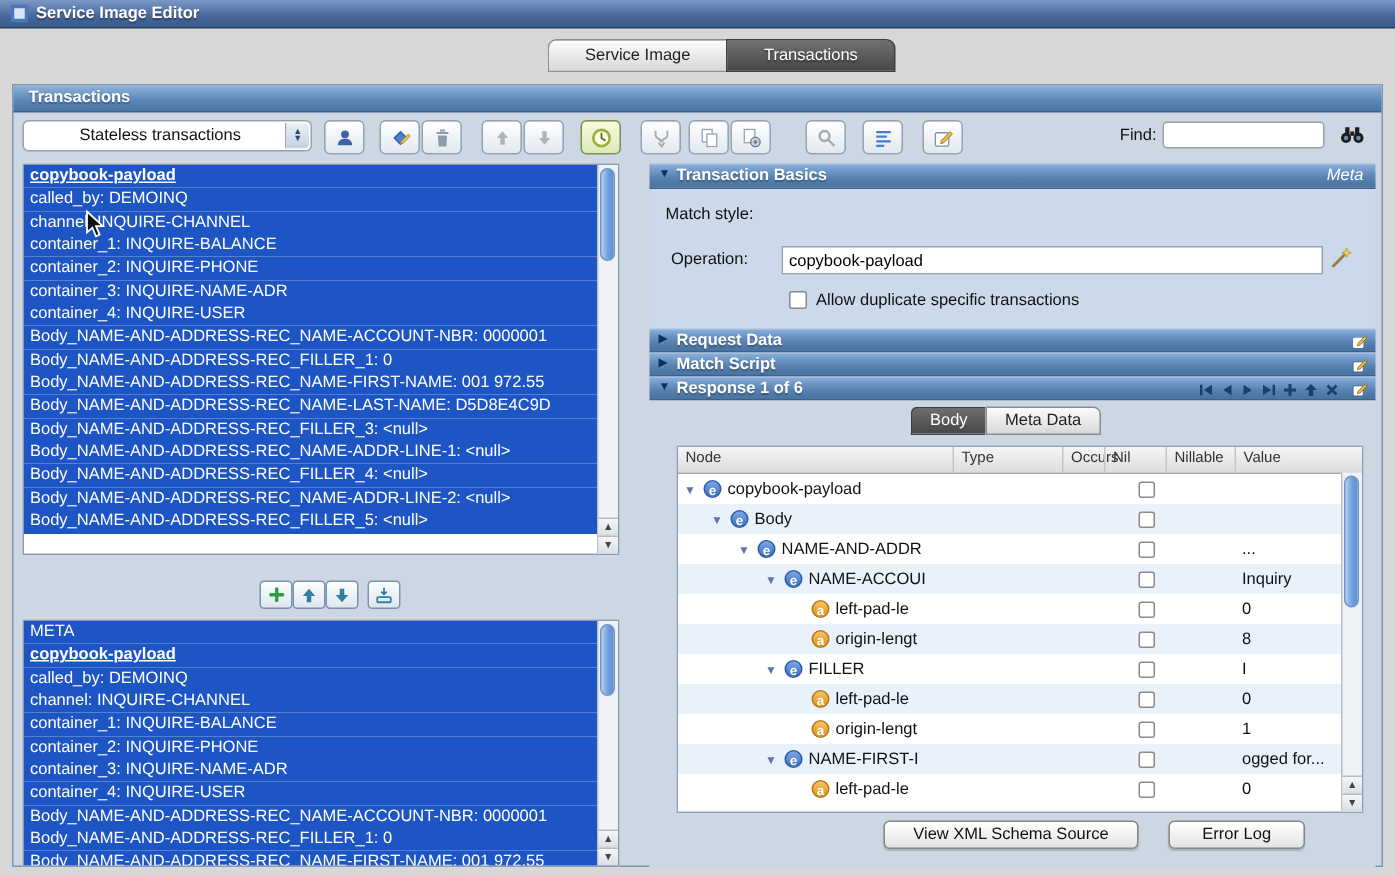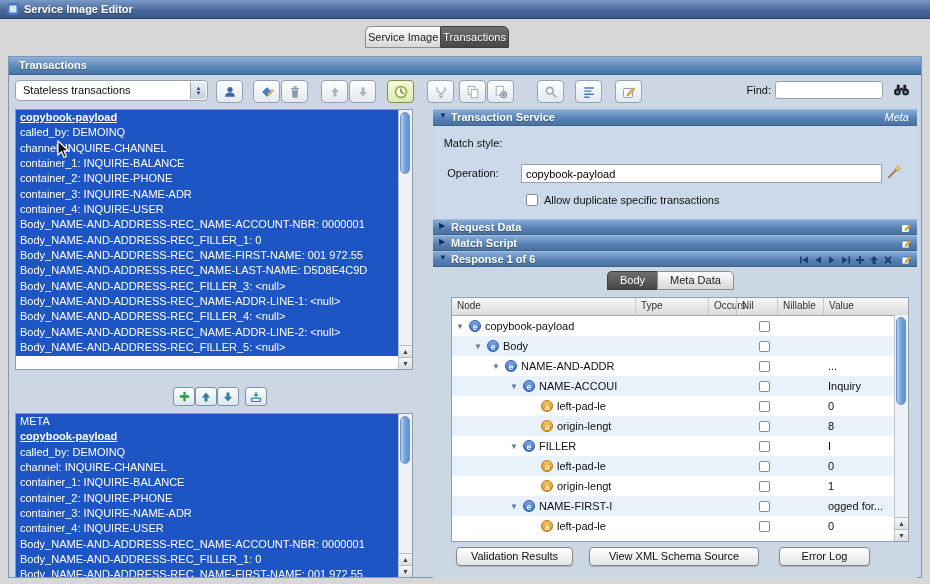--- a/index.html
+++ b/index.html
@@ -8,38 +8,38 @@
 
   
   .titlebar { position:absolute; left:0; top:0; right:0; height:18px;
               background:linear-gradient(#7b99c7,#476698 60%,#3a5a8e); border-bottom:1px solid #2a4066; }
   .titlebar .title { position:absolute; left:24px; top:0; line-height:18px; color:#fff; font-weight:bold;
                      text-shadow:0 1px 1px rgba(0,0,0,.35); }
   .appicon { position:absolute; left:7px; top:3px; width:12px; height:12px; }
 
   
   .seg { position:absolute; top:26px; left:365px; height:20px; display:flex; }
-  .segbtn { height:20px; line-height:20px; padding:0 2px; background:linear-gradient(#fcfcfc,#d8d8d8);
+  .segbtn { height:20px; line-height:20px; padding:0 24px; background:linear-gradient(#fcfcfc,#d8d8d8);
             border:1px solid #8e8e8e; color:#222; cursor:default;text-align:center; }
   .segbtn.first { border-radius:6px 0 0 0; border-right:none; }
   .segbtn.last  { border-radius:0 6px 0 0; }
   .segbtn.sel { background:linear-gradient(#707070,#474747); color:#fff; border-color:#3f3f3f;
                 text-shadow:0 1px 1px rgba(0,0,0,.4); }
 
   
   .panel { position:absolute; left:8px; top:56px; width:914px; height:522px; background:#cdd7e3;
            border:1px solid #7e96b2; box-sizing:border-box; }
   .phead { position:absolute; left:0; top:0; right:0; height:17px;
            background:linear-gradient(#8fb3da,#5a85b4 60%,#4a76a6); border-bottom:1px solid #3c618c; }
   .phead span { position:absolute; left:10px; line-height:16px; color:#fff; font-weight:bold;
                 text-shadow:0 1px 1px rgba(0,0,0,.3); }
 
   
   .dd { position:absolute; height:21px; background:#fff; border:1px solid #96a2ae; border-radius:4px;
-        box-sizing:border-box; }
+        box-sizing:border-box;padding-left:30px; }
   .ddtext { display:block; line-height:19px; padding:0 18px 0 7px; white-space:nowrap; overflow:hidden; }
   .ddstep { position:absolute; right:1px; top:1px; bottom:1px; width:15px;
             background:linear-gradient(#eaf0f8,#c4d0e0); border-left:1px solid #a0aab6;
             border-radius:0 3px 3px 0; display:flex; flex-direction:column; align-items:center;
             justify-content:center; font-size:6px; color:#274a70; line-height:5px; }
   .tb { position:absolute; top:23px; width:25px; height:21px; border:1px solid #93a3b3; border-radius:4px;
         background:linear-gradient(#ffffff,#e2e8ee); display:flex; align-items:center; justify-content:center; }
   .tb.on { background:linear-gradient(#f6fadc,#dde9ba); border-color:#7f8f54; }
   .findlbl { position:absolute; left:722px; top:23px; width:40px; text-align:right; line-height:21px; }
   .findfield { position:absolute; left:766px; top:24px; width:108px; height:18px; border:1px solid #96a2ae;
@@ -304,21 +304,21 @@
       <div class="lrow">Body_NAME-AND-ADDRESS-REC_NAME-FIRST-NAME: 001 972.55</div>
       <div class="vscroll">
         <div class="thumb" style="height:48px"></div>
         <div class="sarrow" style="bottom:12px">▲</div>
         <div class="sarrow" style="bottom:0">▼</div>
       </div>
     </div>
 
     <div class="shead" style="top:52px; height:17px;">
       <span class="tri">▼</span>
-      <span class="lbl">Transaction Service</span>
+      <span class="lbl">Transaction Basics</span>
       <span class="corner">Meta</span>
     </div>
     <div class="basicsbg"></div>
 
     <span class="flabel" style="left:420px; top:76px;">Match style:</span>
 
     <span class="flabel" style="left:420px; top:106px;">Operation:</span>
     <input class="opfield" value="copybook-payload" style="">
     <span style="position:absolute; left:878px; top:107px;">
       <svg width="15" height="15" viewBox="0 0 16 16">
@@ -525,21 +525,20 @@
         <span class="valcell">0</span>
       </div>
 
       <div class="tscroll">
         <div class="thumb" style="height:88px"></div>
         <div class="sarrow" style="bottom:12px">▲</div>
         <div class="sarrow" style="bottom:0">▼</div>
       </div>
     </div>
 
-    <div class="btn" style="left:447px; top:490px; width:117px;">Validation Results</div>
     <div class="btn" style="left:580px; top:490px; width:170px;">View XML Schema Source</div>
     <div class="btn" style="left:756px; top:490px; width:91px;margin-left:14px;">Error Log</div>
   </div>
 
   <span class="cursor">
     <svg width="13" height="19" viewBox="0 0 13 19">
         <path d="M1 1 L1 15 L4.6 11.8 L7 17.5 L9.4 16.4 L7 10.8 L11.6 10.8 Z" fill="#111" stroke="#fff" stroke-width="1.2"></path>
       </svg>
   </span>
 

